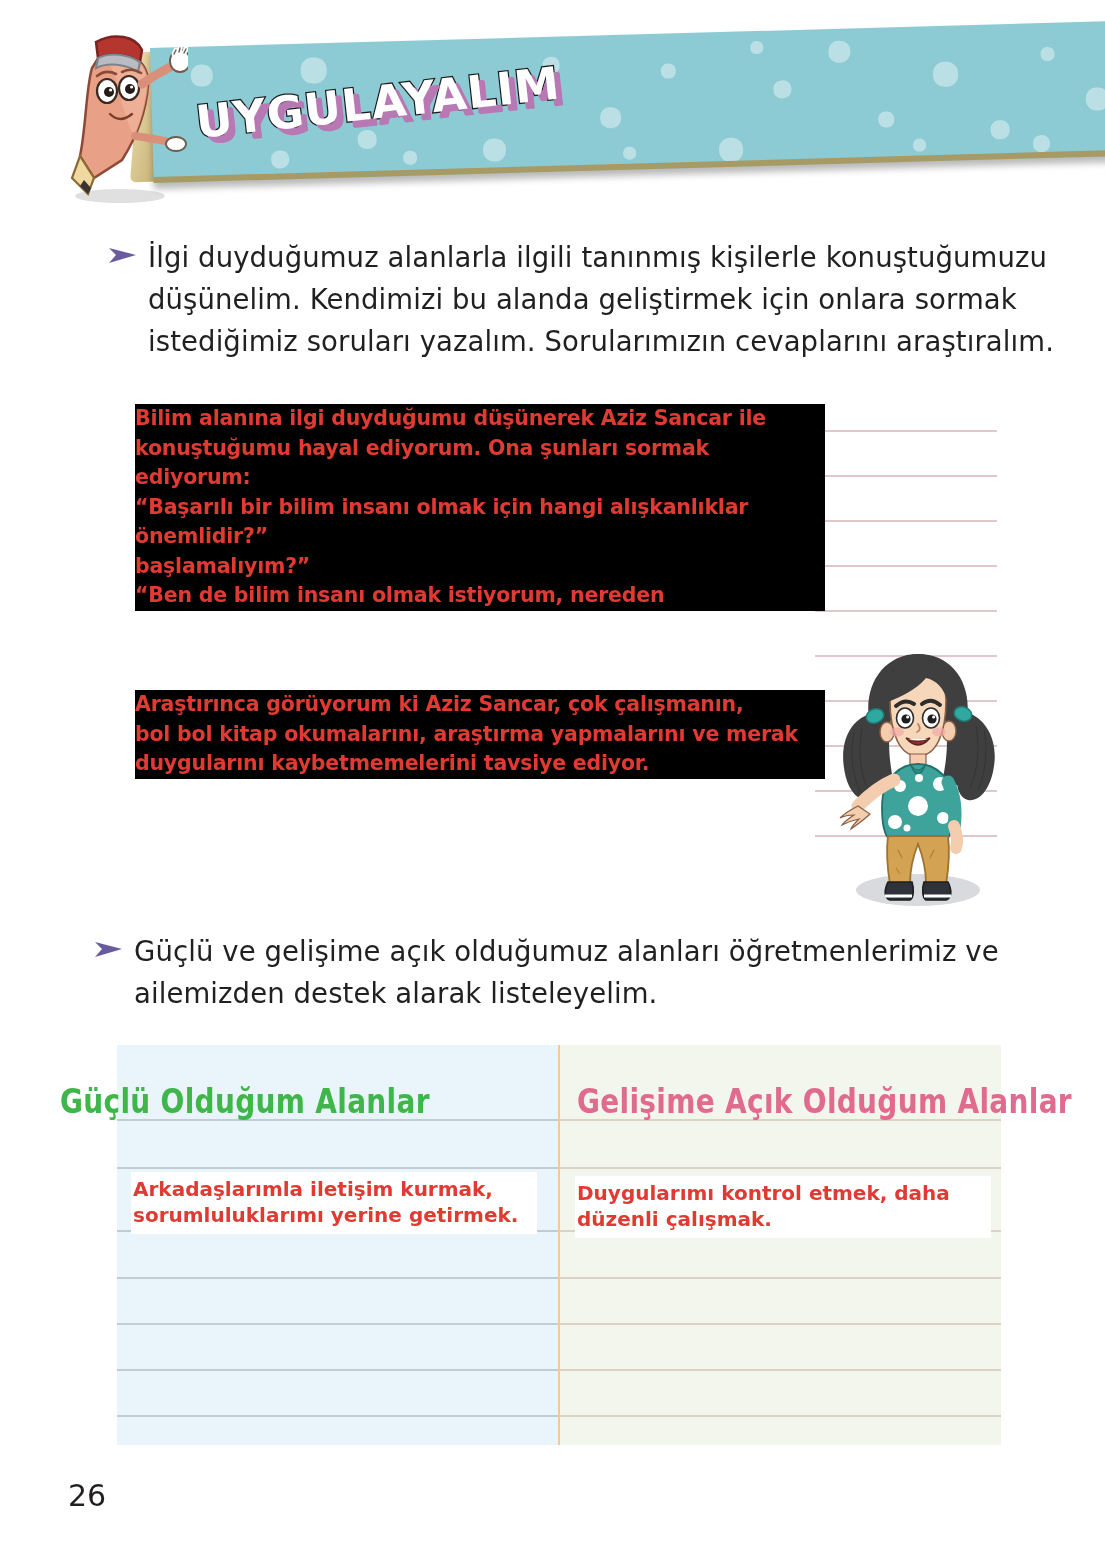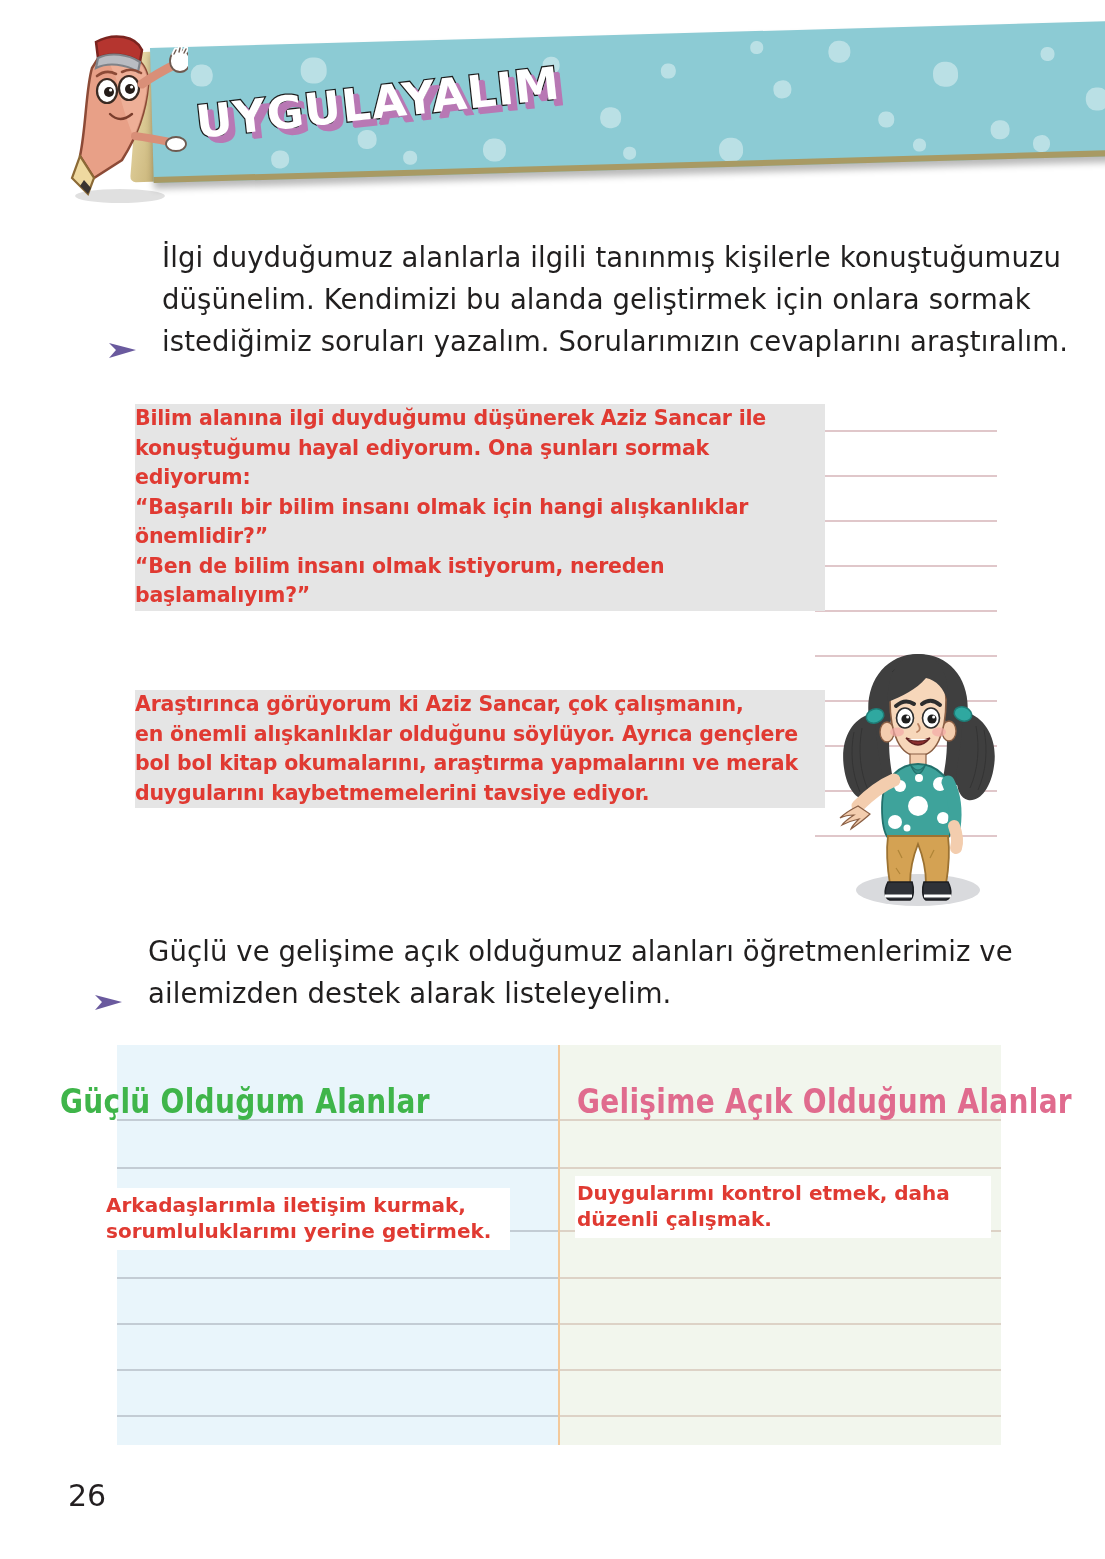--- a/index.html
+++ b/index.html
@@ -90,22 +90,22 @@
     top: 28px;
     width: 130px;
     height: 175px;
     z-index: 5;
   }
 
   
   .instr {
     position: absolute;
     display: flex;
-    align-items: flex-end;
-    gap: 24px;
+    align-items: flex-start;
+    gap: 10px;
   }
   .instr-1 { left: 108px; top: 236px; width: 980px; }
   .instr-2 { left: 94px; top: 930px; width: 980px; }
   .arrow-bullet {
     flex: 0 0 auto;
     margin-top: 9px;
   }
   .instr-text {
     font-family: "DejaVu Sans", sans-serif;
     font-size: 27.5px;
@@ -133,21 +133,21 @@
 
   
   .red-block {
     position: absolute;
     font-family: "DejaVu Sans", sans-serif;
     font-weight: bold;
     color: #e03a32;
     font-size: 20.5px;
     line-height: 29.5px;
     letter-spacing: -0.2px;
-    background: #e5e5e5;
+    background: #000000;
   }
   .red-1 { left: 135px; top: 404px; width: 690px; }
   .red-2 { left: 135px; top: 690px; width: 690px; }
   .red-block p { margin: 0; }
 
   
   .girl {
     position: absolute;
     left: 818px;
     top: 628px;
@@ -201,21 +201,21 @@
   .cell-answer {
     position: absolute;
     font-family: "DejaVu Sans", sans-serif;
     font-weight: bold;
     color: #e03a32;
     font-size: 20px;
     line-height: 26px;
     background: #ffffff;
     padding: 4px 4px 6px 2px;
   }
-  .ans-left  { left: 104px; top: 1172px; width: 400px; margin-top: 16px; }
+  .ans-left  { left: 131px; top: 1172px; width: 400px; }
   .ans-right { left: 575px; top: 1176px; width: 410px; }
 
   
   .pageno {
     position: absolute;
     left: 68px;
     top: 1478px;
     font-family: "DejaVu Sans", sans-serif;
     font-size: 30px;
     color: #231f20;
@@ -387,27 +387,26 @@
   <path d="M67 268 L94 268" stroke="#ffffff" stroke-width="3"></path>
   <path d="M106 268 L133 268" stroke="#ffffff" stroke-width="3"></path>
 </svg>
 
 <div class="red-block red-1">
   <p>Bilim alanına ilgi duyduğumu düşünerek Aziz Sancar ile</p>
   <p>konuştuğumu hayal ediyorum. Ona şunları sormak</p>
   <p>ediyorum:</p>
   <p>“Başarılı bir bilim insanı olmak için hangi alışkanlıklar</p>
   <p>önemlidir?”</p>
+  <p>başlamalıyım?”</p>
   <p> “Ben de bilim insanı olmak istiyorum, nereden</p>
-  <p>başlamalıyım?”</p>
 </div>
 
 <div class="red-block red-2">
   <p>Araştırınca görüyorum ki Aziz Sancar, çok çalışmanın,</p>
-  <p>en önemli alışkanlıklar olduğunu söylüyor. Ayrıca gençlere</p>
   <p>bol bol kitap okumalarını, araştırma yapmalarını ve merak</p>
   <p>duygularını kaybetmemelerini tavsiye ediyor.</p>
 </div>
 
 <div class="instr instr-2">
   <svg class="arrow-bullet" width="30" height="22" viewBox="0 0 30 22">
     <path d="M1 3 L28 10 L1 18 L8 10 Z" fill="#6a5a9e"></path>
   </svg>
   <div class="instr-text">Güçlü ve gelişime açık olduğumuz alanları öğretmenlerimiz ve ailemizden destek alarak listeleyelim.</div>
 </div>

